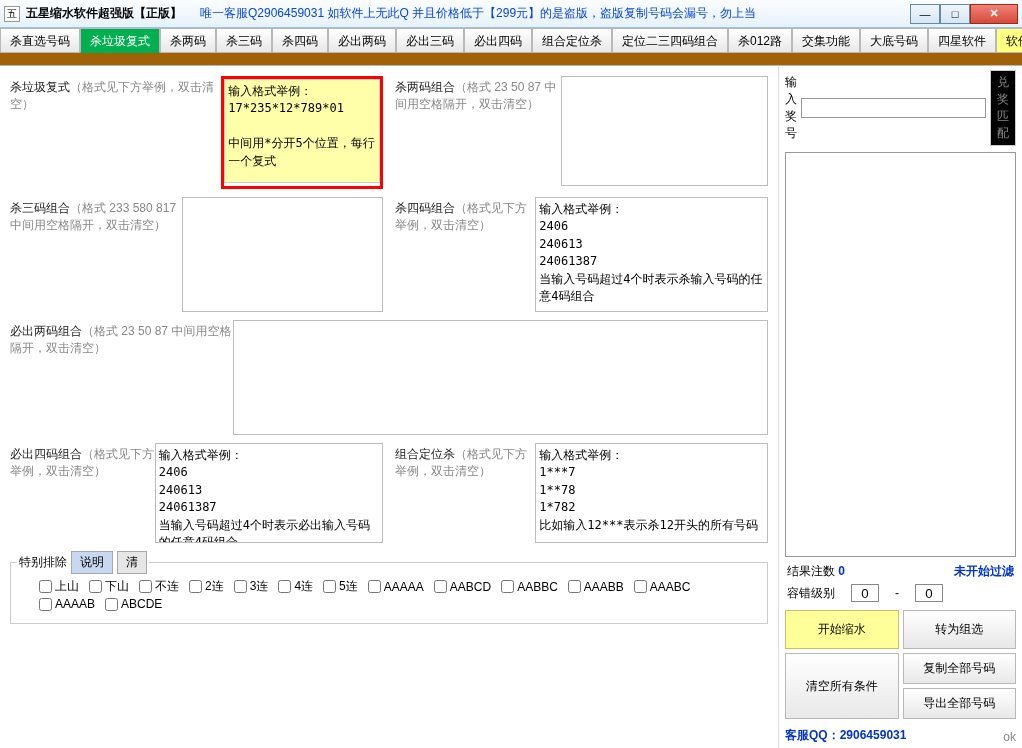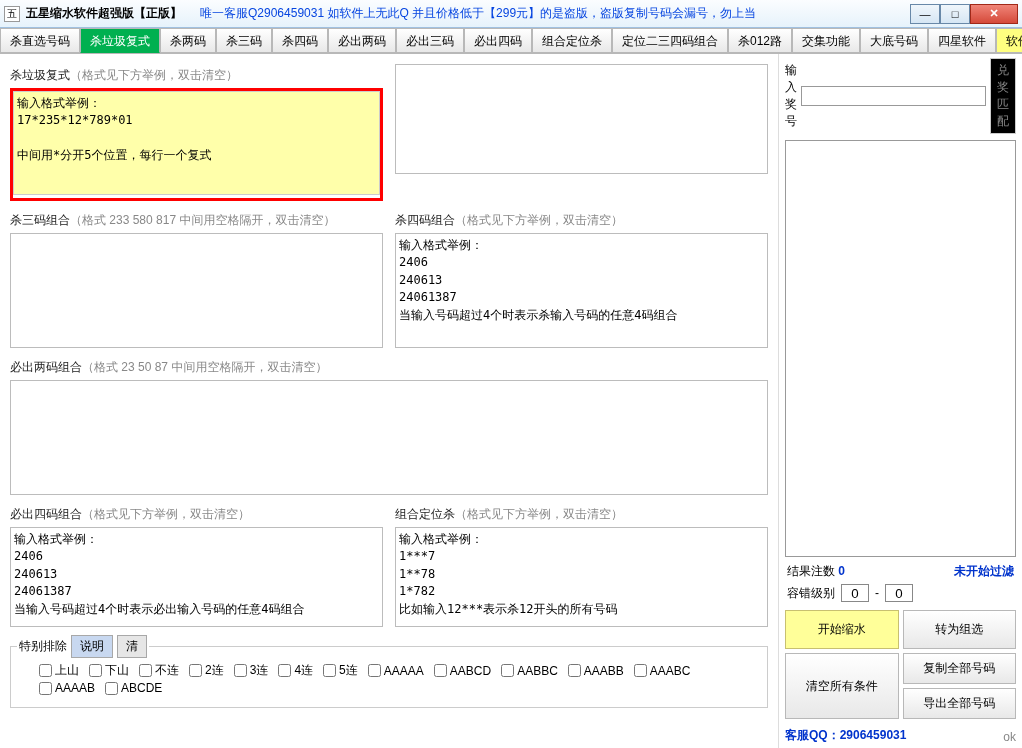--- a/index.html
+++ b/index.html
@@ -5,51 +5,51 @@
 * { box-sizing: border-box; margin: 0; padding: 0; }
 body { font-family: "SimSun", "Microsoft YaHei", sans-serif; font-size: 12px; background: #fff; width: 1022px; height: 748px; overflow: hidden; position: relative; }
 .window { width: 1022px; height: 748px; display: flex; flex-direction: column; }
 .titlebar { height: 28px; background: linear-gradient(#fbfdff, #e6f2fb); display: flex; align-items: center; padding: 0 4px; border-bottom: 1px solid #a0c0e0; }
 .titlebar .icon { width: 16px; height: 16px; background: #fff; border: 1px solid #999; margin-right: 6px; display: inline-flex; align-items: center; justify-content: center; font-size: 10px; }
 .titlebar .title1 { font-weight: bold; color: #000; margin-right: 18px; }
 .titlebar .title2 { color: #0645e0; }
 .winbtns { margin-left: auto; display: flex; gap: 0; }
 .winbtn { width: 30px; height: 20px; border: 1px solid #6888a8; background: linear-gradient(#f0f6fb,#d6e6f4); display: flex; align-items: center; justify-content: center; font-size: 11px; }
 .winbtn.close { width: 48px; background: linear-gradient(#f08478,#d54a3a); color: #fff; font-weight: bold; border-color: #a02818; }
-.maintabs { display: flex; background: #a16207; border-bottom: 1px solid #b8b8b8; height: 26px; }
+.maintabs { display: flex; background: #a16207; border-bottom: 1px solid #b8b8b8; height: 38px; }
 .tab { padding: 4px 9px; border: 1px solid #b8b8b8; background: linear-gradient(#fff,#e8e8e8); cursor: pointer; font-size: 12px; height: 25px; white-space: nowrap; }
 .tab.active { background: #00b050; color: #fff; border-bottom: 1px solid #00b050; font-weight: normal; }
 .tab.yellow { background: #ffff80; }
 .content { display: flex; flex: 1; overflow: hidden; }
 .left { width: 808px; padding: 10px 10px 0 10px; display: flex; flex-direction: column; }
 .right { flex: 1; border-left: 1px solid #ddd; display: flex; flex-direction: column; }
 .rows { display: flex; flex-direction: column; gap: 2px; }
 .row { display: flex; gap: 12px; margin-bottom: 6px; }
-.group { flex: 1; display: flex; flex-direction: column; }
+.group { flex: 1; display: flex; flex-direction: row; }
 .ghead { padding: 3px 0 4px 0; }
 .gtitle { color: #222; }
 .ghint { color: #888; }
 .ta { width: 100%; height: 115px; border: 1px solid #bcbcbc; resize: none; font-family: "SimSun", monospace; font-size: 12px; padding: 3px; line-height: 1.45; overflow-y: scroll; }
 .ta.note { background: #ffffaa; }
 .redframe { border: 3px solid #ff0000; }
 .redframe .ta { border: 1px solid #ccc; }
 .bbtn { background: #e6e6e6; border: 1px solid #a8a8a8; padding: 2px 8px; cursor: pointer; font-size: 12px; }
 .bbtn.blue { background: #c8d8f0; }
 .chkrow { display: flex; flex-wrap: wrap; gap: 2px 10px; padding: 2px 6px 6px 22px; }
 .chk { display: flex; align-items: center; gap: 3px; }
 .chk input { width: 13px; height: 13px; }
 .right .welcome { text-align: center; padding: 6px 0; color: #444; background: #f4f4f4; }
 .right .entry { display: flex; align-items: center; gap: 4px; padding: 4px 6px; }
 .right .entry input { flex: 1; border: 1px solid #999; height: 20px; padding: 0 3px; }
 .right .entry .matchbtn { background: #000000; border: 1px solid #ccc; color: #888; padding: 3px 6px; }
 .right .bigbox { flex: 1; margin: 2px 6px; border: 1px solid #999; background: #fff; }
 .right .resrow { display: flex; justify-content: space-between; padding: 4px 8px; }
 .right .resrow .count { color: #0033cc; font-weight: bold; }
 .right .resrow .nf { color: #0033cc; font-weight: bold; }
-.right .tolrow { display: flex; align-items: center; gap: 6px; padding: 0 8px 4px 8px; }
+.right .tolrow { display: flex; align-items: center; gap: 16px; padding: 0 8px 4px 8px; }
 .right .tolrow .numin { width: 28px; height: 18px; border: 1px solid #888; text-align: center; }
 .right .btngrid { display: grid; grid-template-columns: 1fr 1fr; gap: 4px; padding: 4px 6px; }
 .right .btngrid button { padding: 6px 4px; border: 1px solid #b8b8b8; background: linear-gradient(#fff,#e8e8e8); cursor: pointer; font-size: 12px; }
 .right .btngrid button.primary { background: #ffff99; border-color: #c8c070; padding: 10px 4px; }
 .right .btngrid button.wide { grid-column: 1; }
 .right .footer { padding: 4px 6px; display: flex; justify-content: space-between; align-items: flex-end; color: #0033cc; font-weight: bold; }
 .right .footer .ok { color: #888; font-weight: normal; }
 fieldset.special { border: 1px solid #ccc; padding: 2px 6px 6px 6px; margin-top: 2px; }
 fieldset.special legend { display: flex; align-items: center; gap: 4px; padding: 0 2px; }
 </style>
@@ -91,20 +91,21 @@
       <div class="rows">
         <div class="row">
           <div class="group">
             <div class="ghead"><span class="gtitle">杀垃圾复式</span><span class="ghint">（格式见下方举例，双击清空）</span></div>
             <div class="redframe"><textarea class="ta note" style="height: 104px;">输入格式举例：
 17*235*12*789*01
 
 中间用*分开5个位置，每行一个复式</textarea></div>
           </div>
           <div class="group">
+            <div class="ghead"><span class="gtitle">杀两码组合</span><span class="ghint">（格式 23 50 87 中间用空格隔开，双击清空）</span></div>
             <textarea class="ta" style="height: 110px;"></textarea>
           </div>
         </div>
         <div class="row">
           <div class="group">
             <div class="ghead"><span class="gtitle">杀三码组合</span><span class="ghint">（格式 233 580 817 中间用空格隔开，双击清空）</span></div>
             <textarea class="ta" style=""></textarea>
           </div>
           <div class="group">
             <div class="ghead"><span class="gtitle">杀四码组合</span><span class="ghint">（格式见下方举例，双击清空）</span></div>

